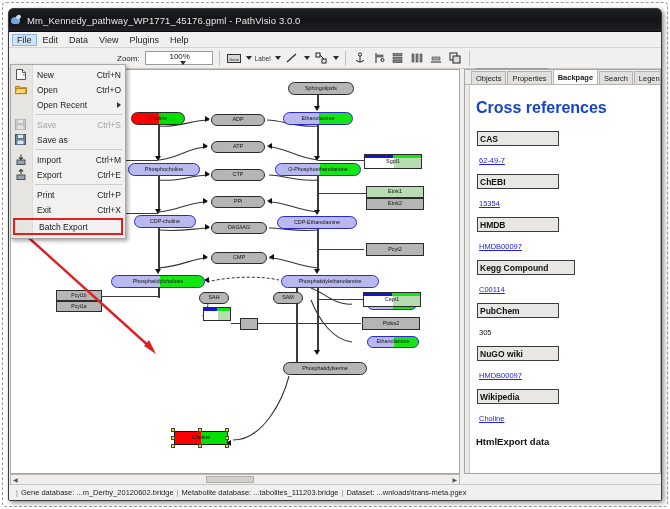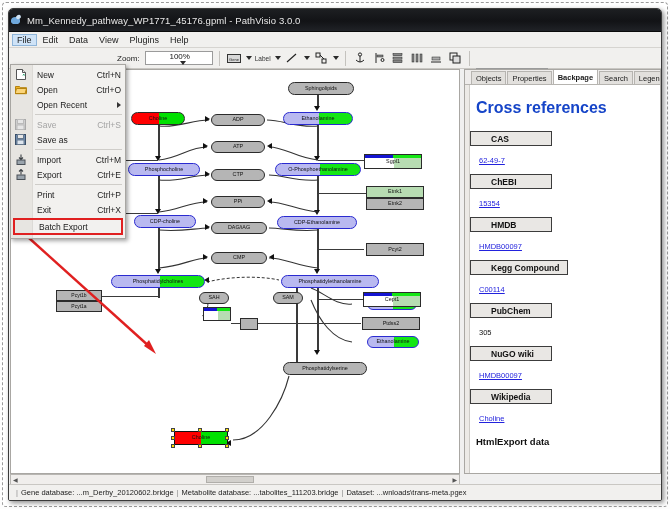--- a/index.html
+++ b/index.html
@@ -280,23 +280,23 @@
   }
   .panel-scroll-l {
     position: absolute; left: 0; top: 15px; width: 5px; bottom: 0;
     background: #eceae7; border-right: 1px solid #cdcbc7;
   }
   .xref-title {
     font-size: 16px; font-weight: bold; color: #1544c8;
     margin: 11px 0 14px 6px;
   }
   .xref-head {
-    margin-left: 0; width: 82px; height: 15px;
+    margin-left: 7px; width: 82px; height: 15px;
     background: #e9e7e4; border: 1px solid #3c3c3c;
-    display: flex; align-items: center; padding-left: 20px;
+    display: flex; align-items: center; padding-left: 2px;
     font-size: 8.5px; font-weight: bold; color: #111;
     margin-bottom: 3px;
   }
   .xref-val {
     margin-left: 9px; font-size: 7.5px;
     color: #2222dd; text-decoration: underline;
     margin-bottom: 9px; display: inline-block;
   }
   .xref-val.plain { color: #111; text-decoration: none; }
   .expr-title {

